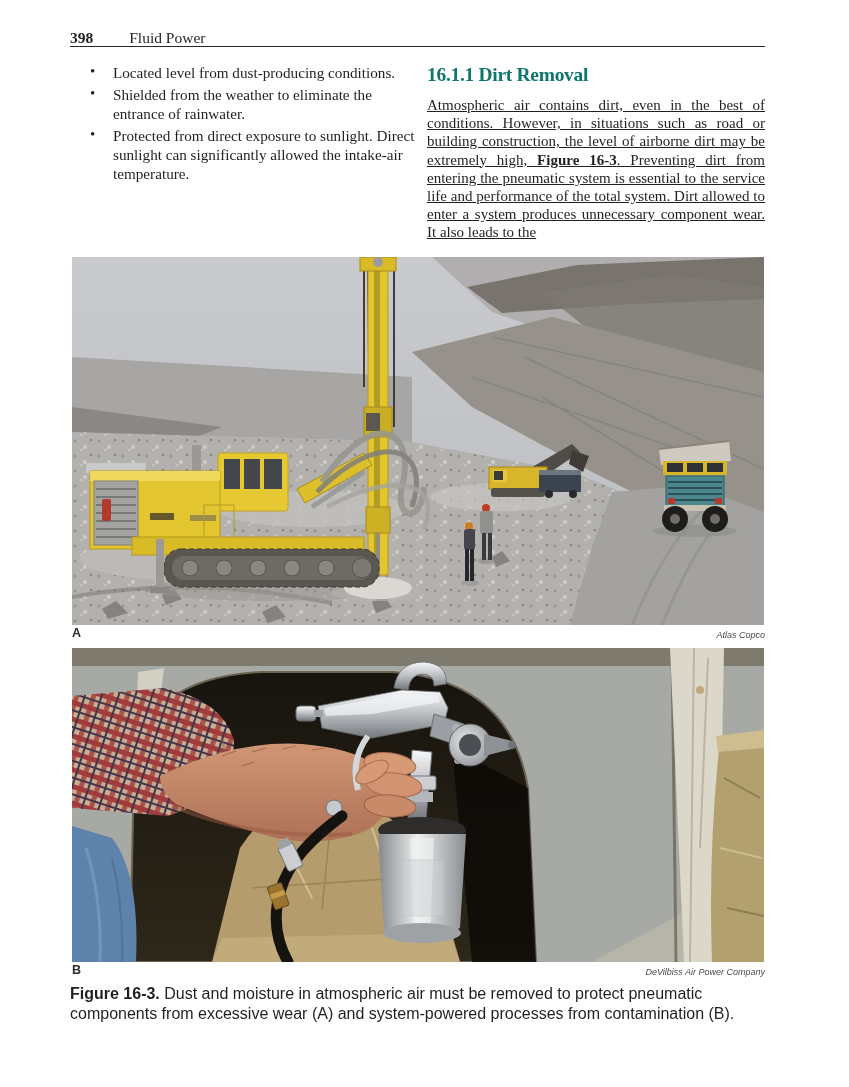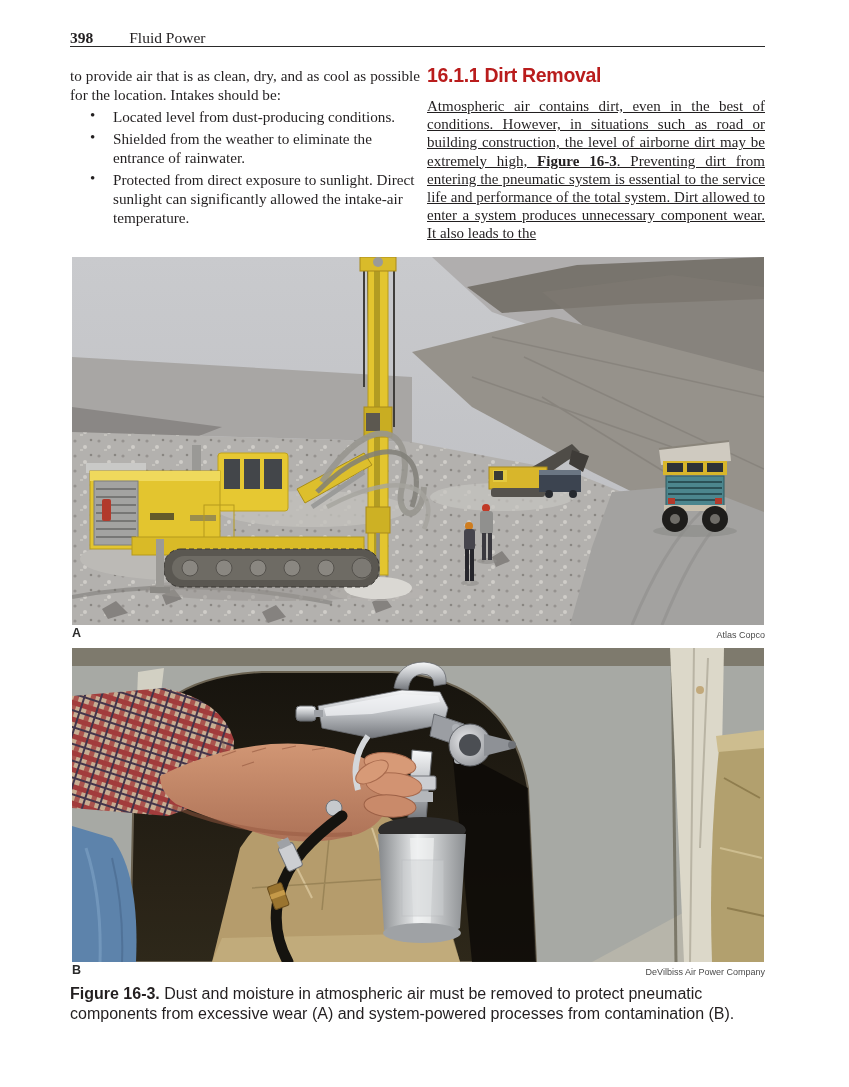--- a/index.html
+++ b/index.html
@@ -12,55 +12,54 @@
   .hdr-rule{position:absolute;left:70px;top:46px;width:695px;height:1px;background:#2a2a2a;}
   
   .cols{position:absolute;left:70px;top:60px;width:695px;display:flex;}
   .colL{width:350px;margin-right:7px;}
   .colR{width:338px;}
   .body-text{font-size:15.2px;line-height:19px;text-align:justify;margin:0;}
   .colL .intro{margin-top:6px;}
   ul.blist{list-style:none;margin:3px 0 0 0;padding:0;}
   ul.blist li{position:relative;padding-left:43px;margin-top:3px;font-size:15.2px;line-height:19px;}
   ul.blist .bm{position:absolute;left:20px;top:-1px;font-size:15px;}
-  .sec-h{font-family:Liberation Sans, sans-serif;font-weight:bold;
-         font-size:19.5px;letter-spacing:-0.3px;color:#b91c1c;margin:4px 0 10px 0;}
+  .sec-h{font-family:Liberation Serif, serif;font-weight:bold;
+         font-size:19.5px;letter-spacing:-0.3px;color:#0f766e;margin:4px 0 10px 0;}
   .colR .body-text{font-size:15px;line-height:18.2px;text-decoration:underline;}
   .figref{font-weight:bold;}
   
   .photo{position:absolute;left:72px;width:692px;overflow:hidden;background:#b9b9bc;}
   .photoA{top:257px;height:368px;}
   .photoB{top:648px;height:314px;}
   .figrow{position:absolute;left:70px;width:695px;display:flex;justify-content:space-between;
           align-items:flex-end;font-family:"Liberation Sans","DejaVu Sans",sans-serif;}
   .rowA{top:626px;}
   .rowB{top:963px;}
   .figlabel{font-weight:bold;font-size:12.5px;color:#2a2a2a;padding-left:2px;}
-  .figcredit{font-size:9px;color:#4a4a4a;}
+  .figcredit{font-style:italic;font-size:9px;color:#4a4a4a;}
   .caption{position:absolute;left:70px;top:984px;width:697px;
            font-family:"Liberation Sans","DejaVu Sans",sans-serif;
            font-size:16px;line-height:19.5px;color:#231f20;margin:0;}
   .caption .cl{font-weight:bold;}
   .footer{position:absolute;left:70px;top:1089px;width:695px;text-align:right;
           font-family:"Liberation Sans","DejaVu Sans",sans-serif;font-size:11px;color:#a9abad;}
   svg{display:block;}
 </style>
 </head>
 <body>
 
 <div class="page">
 
   <div class="hdr">
     <span class="pn">398</span><span class="bt">Fluid Power</span>
   </div>
   <div class="hdr-rule"></div>
 
   <div class="cols">
     <div class="colL">
-      <p class="body-text intro">to provide air that is as clean, dry, and as cool as possible for the location. Intakes should be:</p>
       <ul class="blist">
         <li><span class="bm">•</span><span>Located level from dust-producing conditions.</span></li>
         <li><span class="bm">•</span><span>Shielded from the weather to eliminate the entrance of rainwater.</span></li>
         <li><span class="bm">•</span><span>Protected from direct exposure to sunlight. Direct sunlight can significantly allowed the intake-air temperature.</span></li>
       </ul>
     </div>
     <div class="colR">
       <h2 class="sec-h">16.1.1 Dirt Removal</h2>
       <p class="body-text"><span>Atmospheric air contains dirt, even in the best of conditions. However, in situations such as road or building construction, the level of airborne dirt may be extremely high, </span><span class="figref">Figure 16-3</span><span>. Preventing dirt from entering the pneumatic system is essential to the service life and performance of the total system. Dirt allowed to enter a system produces unnecessary component wear. It also leads to the</span></p>
     </div>

